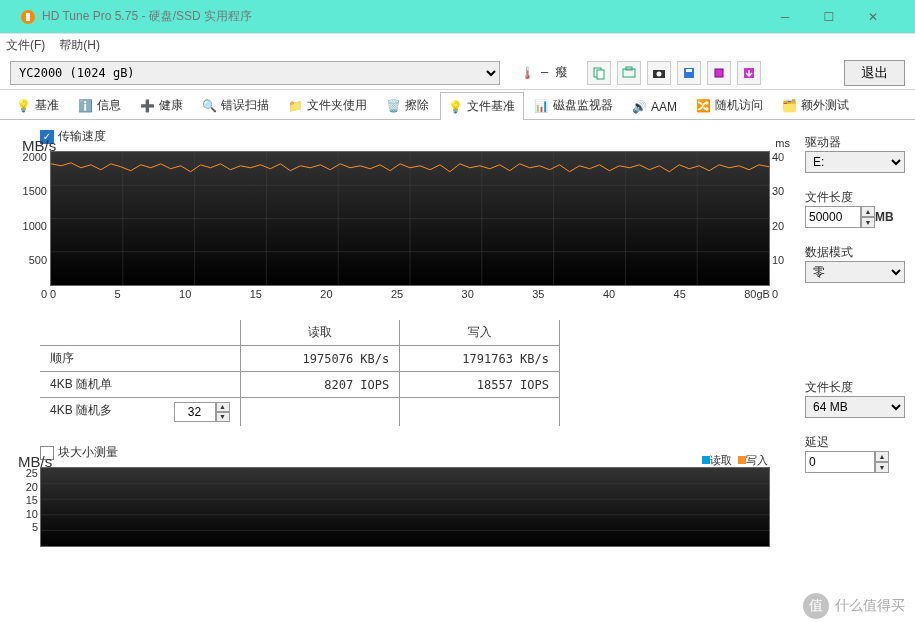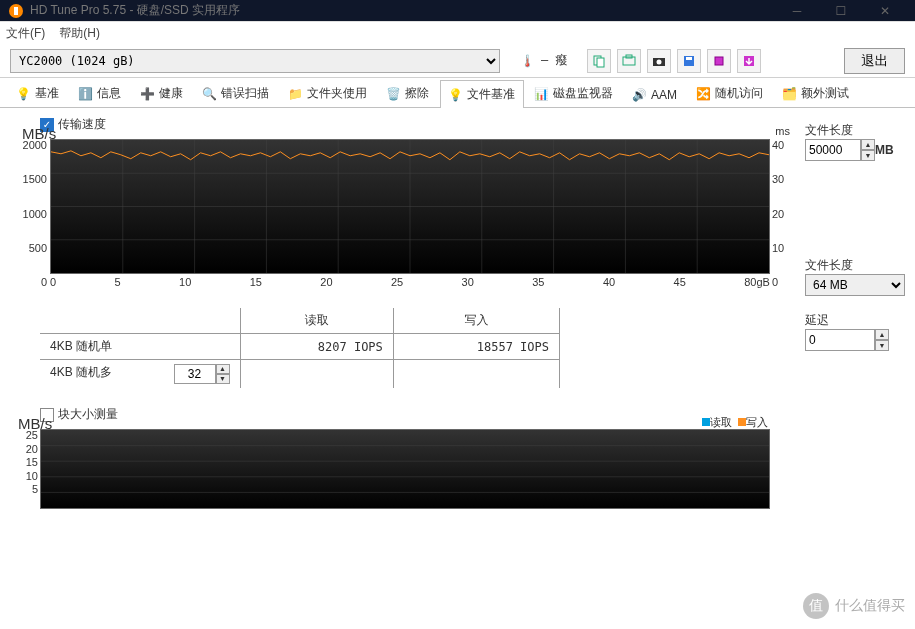--- a/index.html
+++ b/index.html
@@ -1,17 +1,17 @@
 <!DOCTYPE html>
 <html><head>
 <meta charset="utf-8">
 <style>
 * { box-sizing: border-box; margin: 0; padding: 0; }
 body { font-family: "Microsoft YaHei", "SimSun", sans-serif; font-size: 12px; background: #fff; color: #333; width: 915px; height: 629px; overflow: hidden; position: relative; }
-.titlebar { height: 22px; display: flex; align-items: center; padding: 0 8px; background: #0f172a; border-bottom: 1px solid #e0e0e0; }
+.titlebar { height: 34px; display: flex; align-items: center; padding: 0 20px; background: #5eead4; border-bottom: 1px solid #e0e0e0; }
 .titlebar .app-icon { width: 16px; height: 16px; margin-right: 6px; }
 .titlebar .title { color: #777; font-size: 12px; flex: 1; }
 .titlebar .winbtns { display: flex; gap: 0; }
 .titlebar .winbtn { width: 44px; height: 28px; display: flex; align-items: center; justify-content: center; color: #666; cursor: pointer; }
 .menubar { height: 22px; display: flex; align-items: center; padding: 0 6px; gap: 14px; font-size: 12px; color: #444; }
 .menubar span { cursor: pointer; }
 .toolbar { height: 34px; display: flex; align-items: center; padding: 4px 10px; gap: 6px; border-bottom: 1px solid #d0d0d0; }
 .toolbar select { width: 490px; height: 24px; font-family: monospace; font-size: 12px; padding: 1px 4px; border: 1px solid #aaa; }
 .tool-icon { width: 24px; height: 24px; display: flex; align-items: center; justify-content: center; border: 1px solid #ccc; background: #f5f5f5; cursor: pointer; }
 .tool-sep { width: 8px; }
@@ -235,20 +235,25 @@
 
     <div class="results">
       <table>
         <tbody>
             <tr>
               <th style="width:200px;"></th>
               <th>读取</th>
               <th>写入</th>
             </tr>
         <tr>
+              <td>顺序</td>
+              <td style="font-family:monospace;">1975076 KB/s</td>
+              <td style="font-family:monospace;">1791763 KB/s</td>
+            </tr>
+        <tr>
               <td>4KB 随机单</td>
               <td style="font-family:monospace;">8207 IOPS</td>
               <td style="font-family:monospace;">18557 IOPS</td>
             </tr>
         <tr>
           <td><span>4KB 随机多</span>
             <span class="spin-wrap" style="float:right;">
               <input class="spin" value="32" style="">
               <span class="spinbtns">
                     <div>▲</div>
@@ -291,30 +296,38 @@
                 <line x1="0" y1="64" x2="730" y2="64"></line>
             </g>
           </svg>
         </div>
       </div>
     </div>
   </div>
 
   <div class="sidebar">
     <div>
+      <div class="lbl">驱动器</div>
+      <select><option>E:</option></select>
+    </div>
+    <div>
       <div class="lbl">文件长度</div>
       <div class="input-row">
         <input type="text" style="width: 56px;" value="50000">
         <div class="arrows">
             <div>▲</div>
             <div>▼</div>
           </div>
         <span class="mb-lbl">MB</span>
       </div>
     </div>
+    <div>
+      <div class="lbl">数据模式</div>
+      <select><option>零</option></select>
+    </div>
     <div style="margin-top:80px;">
       <div class="lbl">文件长度</div>
       <select><option>64 MB</option></select>
     </div>
     <div>
       <div class="lbl">延迟</div>
       <div class="input-row">
         <input type="text" style="width: 70px;" value="0">
         <div class="arrows">
             <div>▲</div>

